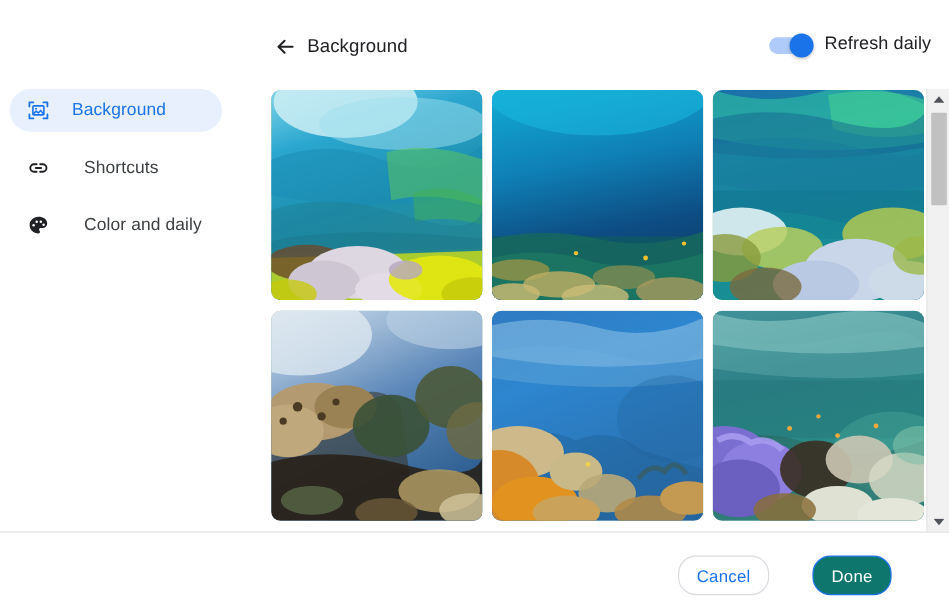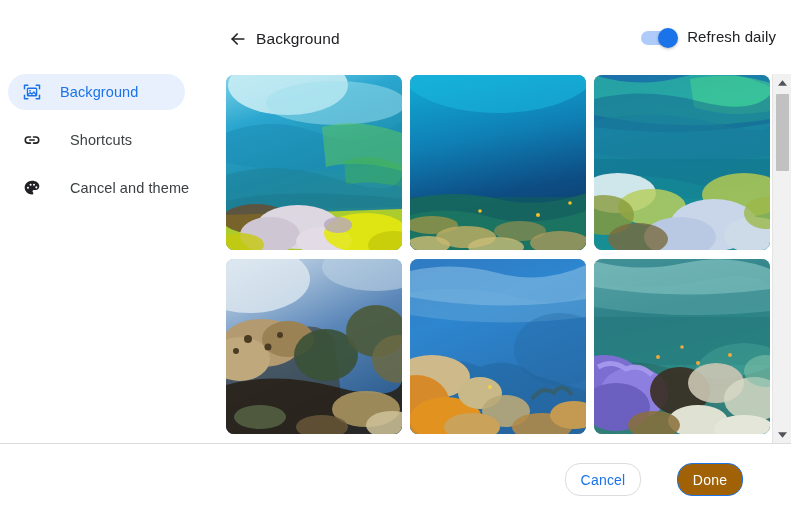--- a/index.html
+++ b/index.html
@@ -107,21 +107,21 @@
     border-radius: 15px; font-size: 14px; letter-spacing: .2px;
     font-family: "Liberation Sans", sans-serif; cursor: pointer;
     display: flex; align-items: center; justify-content: center;
   }
   .btn-cancel {
     right: 150px; width: 76px;
     background: #fff; color: #1a73e8; border: 1px solid #dadce0;
   }
   .btn-done {
     right: 48px; width: 66px;
-    background: #a16207; color: #fff; border: 1px solid #1a73e8;
+    background: #0f766e; color: #fff; border: 1px solid #1a73e8;
   }
 </style>
 </head>
 <body>
 
 <div id="root">
 
   <div class="sidebar">
 
     <div class="nav-item selected">
@@ -152,21 +152,21 @@
         <svg viewBox="0 0 24 24">
           <path fill="#202124" d="M12 3.2c-4.9 0-8.8 3.7-8.8 8.3 0 4.6 3.9 8.3 8.8 8.3.9 0
             1.6-.7 1.6-1.6 0-.4-.2-.8-.5-1.1-.3-.3-.4-.6-.4-1 0-.9.7-1.6 1.6-1.6h1.9c2.6 0
             4.6-2 4.6-4.6 0-4.2-4-6.7-8.8-6.7z"></path>
           <circle cx="7.2" cy="11.6" r="1.25" fill="#fff"></circle>
           <circle cx="10.3" cy="8.1" r="1.25" fill="#fff"></circle>
           <circle cx="14.4" cy="8.1" r="1.25" fill="#fff"></circle>
           <circle cx="17.2" cy="11.2" r="1.25" fill="#fff"></circle>
         </svg>
       </span>
-      <span class="nav-label">Cancel and theme</span>
+      <span class="nav-label">Color and daily</span>
     </div>
   </div>
 
   <div class="header">
     <button class="back-btn">
       <span>
         <svg width="20" height="20" viewBox="0 0 24 24" fill="none" stroke="#202124" stroke-width="2" stroke-linecap="round" stroke-linejoin="round">
           <path d="M19 12H5"></path>
             <path d="M11 18l-6-6 6-6"></path>
         </svg>

